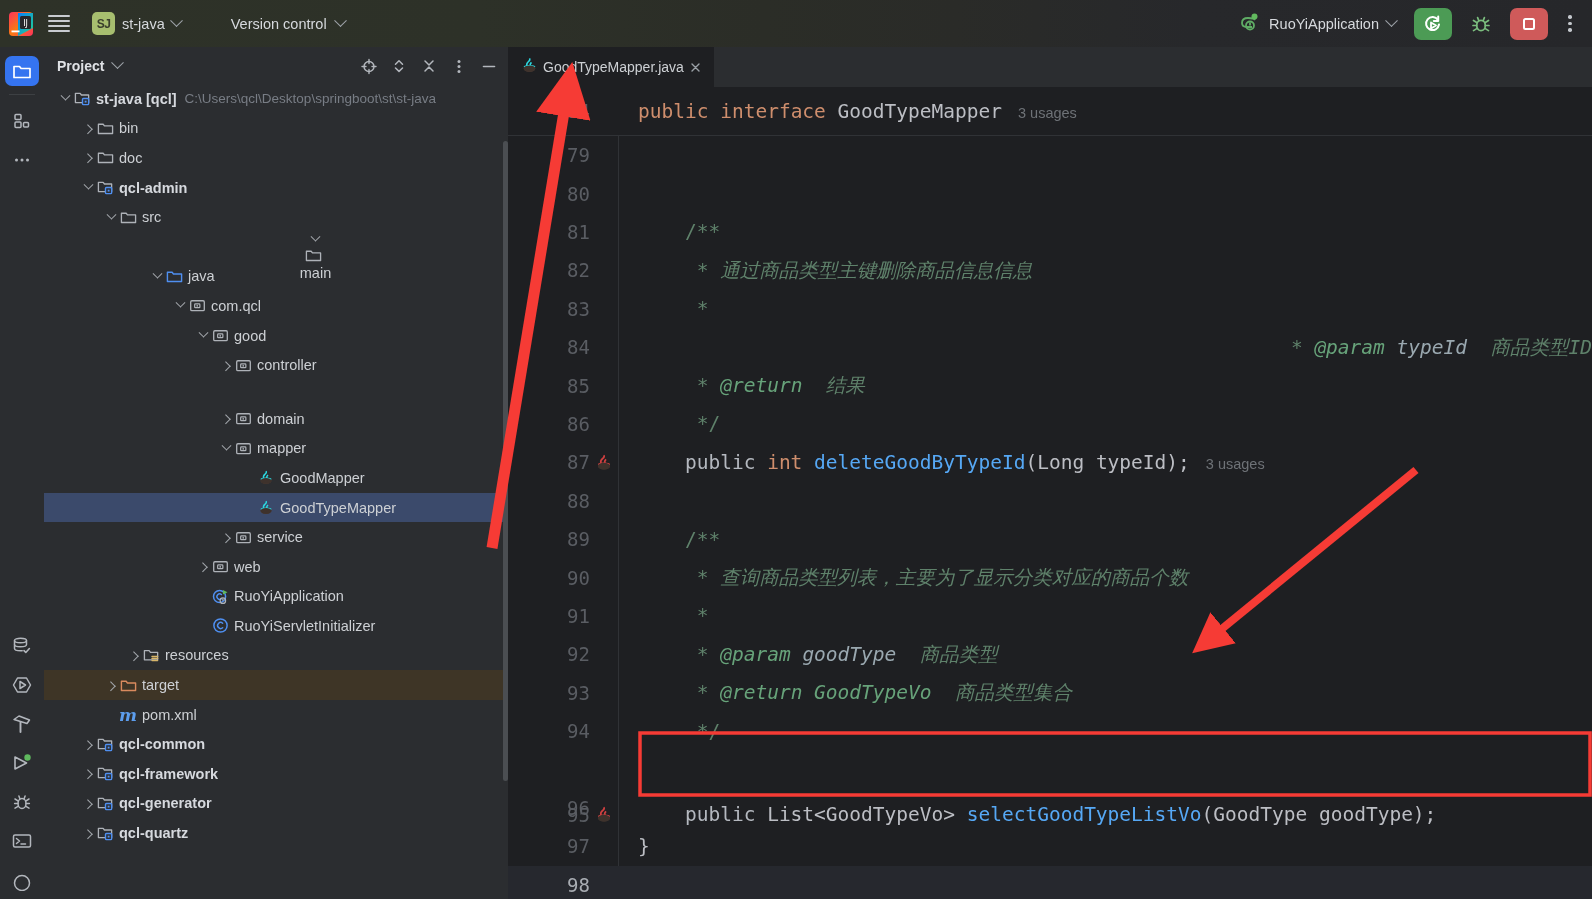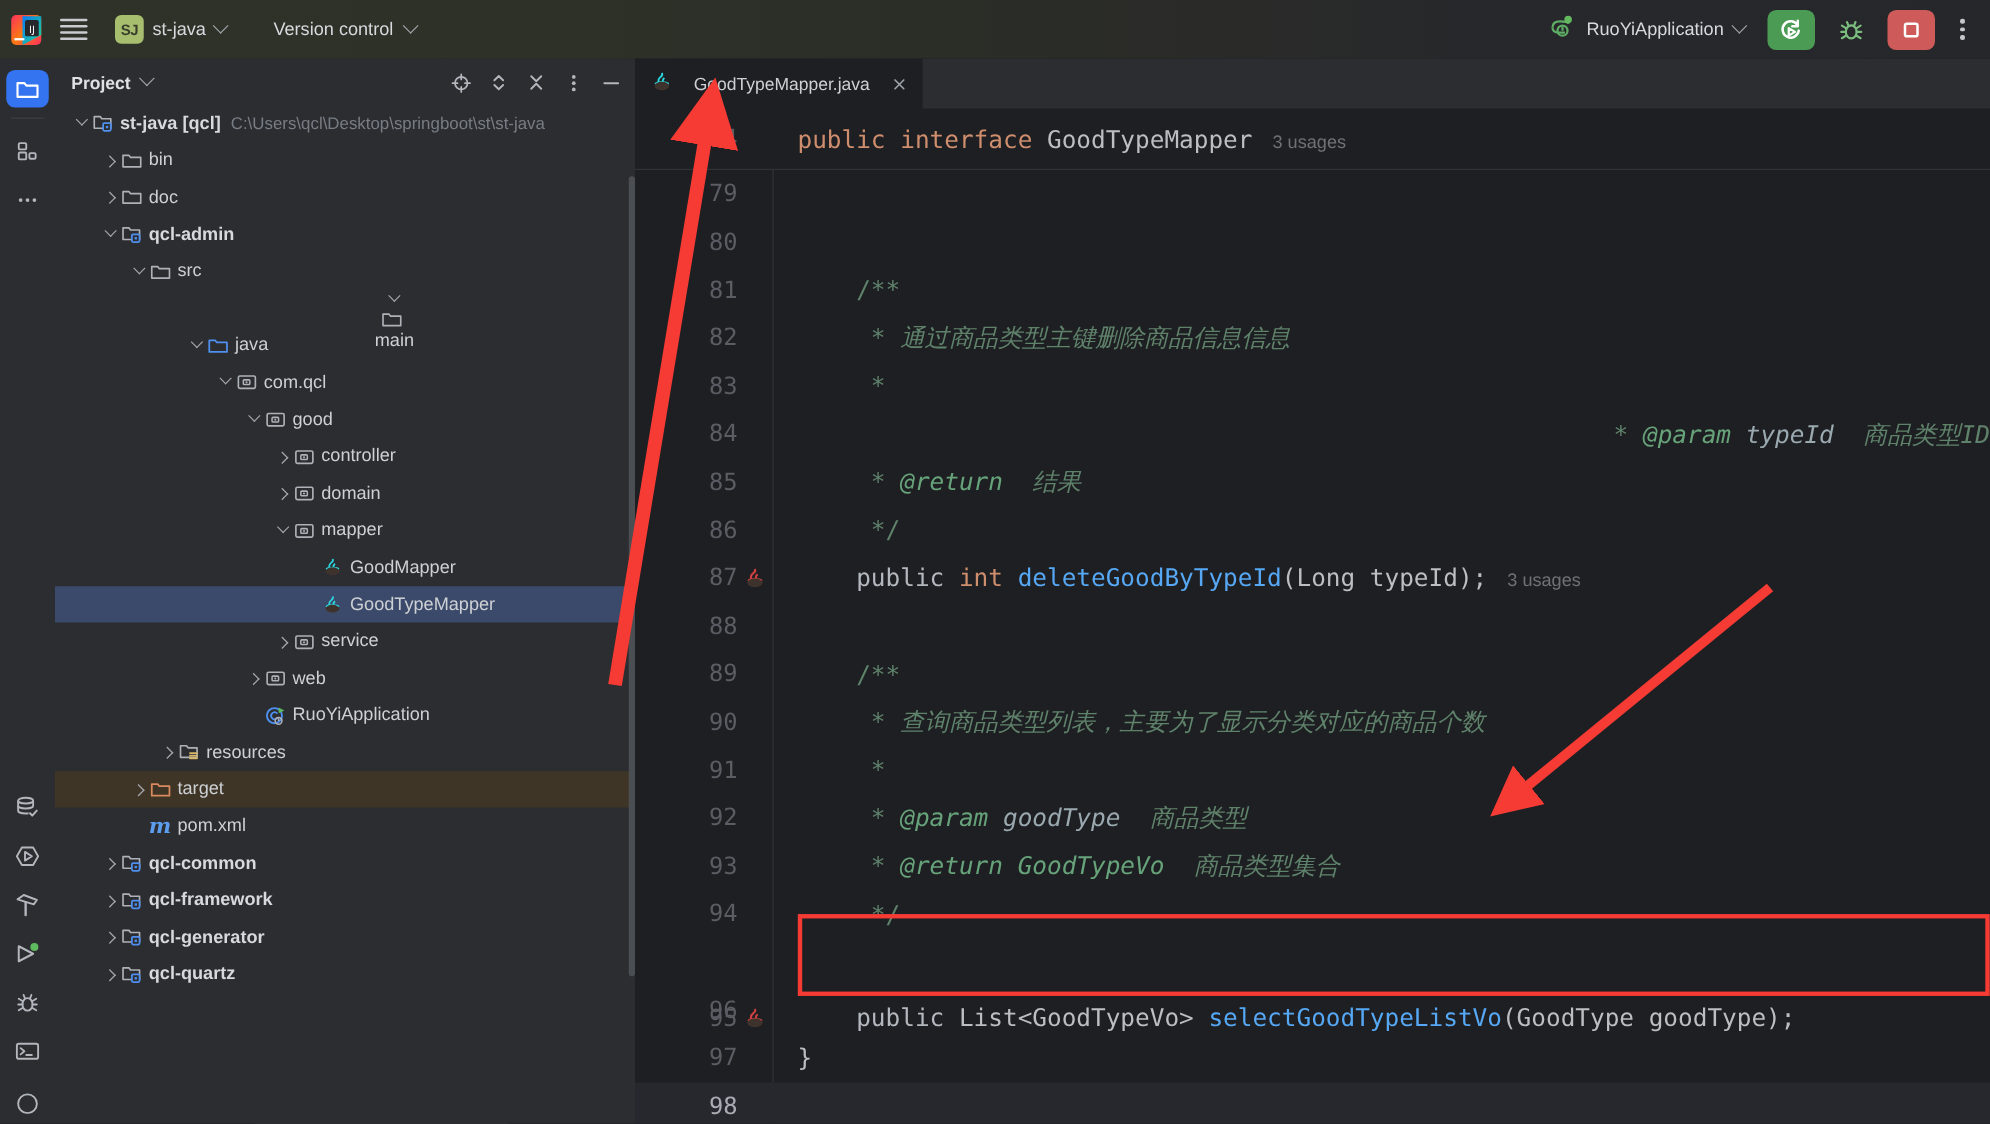--- a/index.html
+++ b/index.html
@@ -27,21 +27,21 @@
     cursor: pointer;
   }
   .sj-badge {
     width: 23px; height: 23px; border-radius: 5px; background: #a7be6f; color: #3a3f2c;
     font-size: 12px; font-weight: bold; display: flex; align-items: center; justify-content: center;
     letter-spacing: -0.5px;
   }
   .tb-text { color: #d6d9dd; font-size: 14.5px; }
   .chev { display: inline-block; width: 9px; height: 9px; border-right: 1.6px solid #9ea3a9;
           border-bottom: 1.6px solid #9ea3a9; transform: rotate(45deg) translate(-2px,-2px); }
-  .vcs-chip { display: flex; align-items: center; gap: 9px; margin-left: 22px; padding: 3px 8px;
+  .vcs-chip { display: flex; align-items: center; gap: 9px; margin-left: 34px; padding: 3px 8px;
               border-radius: 6px; cursor: pointer; }
   .tb-right { margin-left: auto; display: flex; align-items: center; gap: 10px; padding-right: 10px; }
   .runcfg { display: flex; align-items: center; gap: 8px; padding: 4px 8px; border-radius: 6px; cursor: pointer; }
   .btn-sq { width: 38px; height: 32px; border-radius: 7px; display: flex; align-items: center;
             justify-content: center; cursor: pointer; }
   .btn-green { background: #4c9b55; }
   .btn-red { background: #cf5a5a; }
   .kebab { width: 24px; height: 32px; display: flex; flex-direction: column; align-items: center;
            justify-content: center; gap: 3px; cursor: pointer; }
   .kebab i { width: 3.5px; height: 3.5px; border-radius: 50%; background: #c4c8cd; display: block; }
@@ -86,21 +86,21 @@
            display: inline-flex; align-items: center; justify-content: center; }
   .tlabel { color: #cdd0d4; }
   .tlabel.bold { font-weight: bold; color: #d6d9de; }
   .tpath { color: #787d85; margin-left: 8px; font-size: 13.5px; }
   .pp-scroll-v { position: absolute; right: 0; top: 94px; width: 5px; height: 640px;
                  background: #4b4e52; border-radius: 3px; }
 
   
   .editor { position: absolute; left: 508px; top: 47px; width: 1084px; height: 852px; background: #1e1f22; }
   .tabbar { height: 40px; display: flex; align-items: stretch; background: #2b2d30; }
-  .tab { display: flex; align-items: center; gap: 16px; padding: 0 11px 0 13px; background: #1e1f22;
+  .tab { display: flex; align-items: center; gap: 4px; padding: 0 11px 0 13px; background: #1e1f22;
          cursor: pointer; }
   .tab-label { color: #cdd0d4; font-size: 14px; }
   .tab-close { width: 15px; height: 15px; display: inline-flex; align-items: center; justify-content: center; cursor: pointer; }
   .h-scroll { position: absolute; left: 519px; top: 90px; width: 244px; height: 5px;
               background: #6a6e73; border-radius: 3px; }
 
   .code-area { position: absolute; left: 0; top: 40px; width: 1084px; height: 812px;
                font-family: "DejaVu Sans Mono", monospace; font-size: 19.5px; }
   .sticky { position: absolute; left: 0; top: 0; width: 1084px; height: 49px; background: #1e1f22;
             border-bottom: 1px solid #303236; z-index: 4; }
@@ -440,21 +440,21 @@
           </span>
           <span class="ticon">
             <svg width="17" height="17" viewBox="0 0 18 18">
               <rect x="1.8" y="4" width="14.4" height="10.5" rx="1.3" fill="none" stroke="#aeb2b8" stroke-width="1.4"></rect>
               <rect x="6" y="7.3" width="5.5" height="4" rx="0.8" fill="none" stroke="#aeb2b8" stroke-width="1.3"></rect>
               <circle cx="8.7" cy="9.3" r="0.9" fill="#aeb2b8"></circle>
             </svg>
           </span>
           <span class="tlabel">controller</span>
         </div>
-        <div class="tree-row" style="padding-left: 175px;">
+        <div class="tree-row" style="padding-left: 175px; margin-top: 24px;">
           <span class="arrow closed">
             <i></i>
           </span>
           <span class="ticon">
             <svg width="17" height="17" viewBox="0 0 18 18">
               <rect x="1.8" y="4" width="14.4" height="10.5" rx="1.3" fill="none" stroke="#aeb2b8" stroke-width="1.4"></rect>
               <rect x="6" y="7.3" width="5.5" height="4" rx="0.8" fill="none" stroke="#aeb2b8" stroke-width="1.3"></rect>
               <circle cx="8.7" cy="9.3" r="0.9" fill="#aeb2b8"></circle>
             </svg>
           </span>
@@ -536,20 +536,32 @@
           <span class="ticon">
             <svg width="17" height="17" viewBox="0 0 18 18">
               <circle cx="8" cy="9" r="6.4" fill="none" stroke="#4f8ff0" stroke-width="1.6"></circle>
               <path d="M10 6.9 a2.9 2.9 0 1 0 0 4.4" fill="none" stroke="#4f8ff0" stroke-width="1.5" stroke-linecap="round"></path>
               <path d="M11.6 2.2 L16.4 4.6 L11.6 7 Z" fill="#5fb95e"></path>
               <circle cx="11.5" cy="13.4" r="2.9" fill="none" stroke="#aeb2b8" stroke-width="1.3"></circle>
               <path d="M11.5 11.2 v2.3" stroke="#aeb2b8" stroke-width="1.3"></path>
             </svg>
           </span>
           <span class="tlabel">RuoYiApplication</span>
+        </div>
+        <div class="tree-row" style="padding-left: 152px;">
+          <span class="arrow empty">
+            <i></i>
+          </span>
+          <span class="ticon">
+            <svg width="17" height="17" viewBox="0 0 18 18">
+              <circle cx="9" cy="9" r="7" fill="none" stroke="#4f8ff0" stroke-width="1.6"></circle>
+              <path d="M11.3 6.6 a3.2 3.2 0 1 0 0 4.8" fill="none" stroke="#4f8ff0" stroke-width="1.5" stroke-linecap="round"></path>
+            </svg>
+          </span>
+          <span class="tlabel">RuoYiServletInitializer</span>
         </div>
         <div class="tree-row" style="padding-left: 83px;">
           <span class="arrow closed">
             <i></i>
           </span>
           <span class="ticon">
             <svg width="17" height="17" viewBox="0 0 18 18">
               <path d="M1.5 3.8 h5 l1.4 1.8 h7.6 v8 H1.5 Z" fill="none" stroke="#aeb2b8" stroke-width="1.4" stroke-linejoin="round"></path>
               <path d="M9.5 10 h6 M9.5 12.2 h6 M9.5 14.4 h6" stroke="#d8b66a" stroke-width="1.5" stroke-linecap="round"></path>
             </svg>

